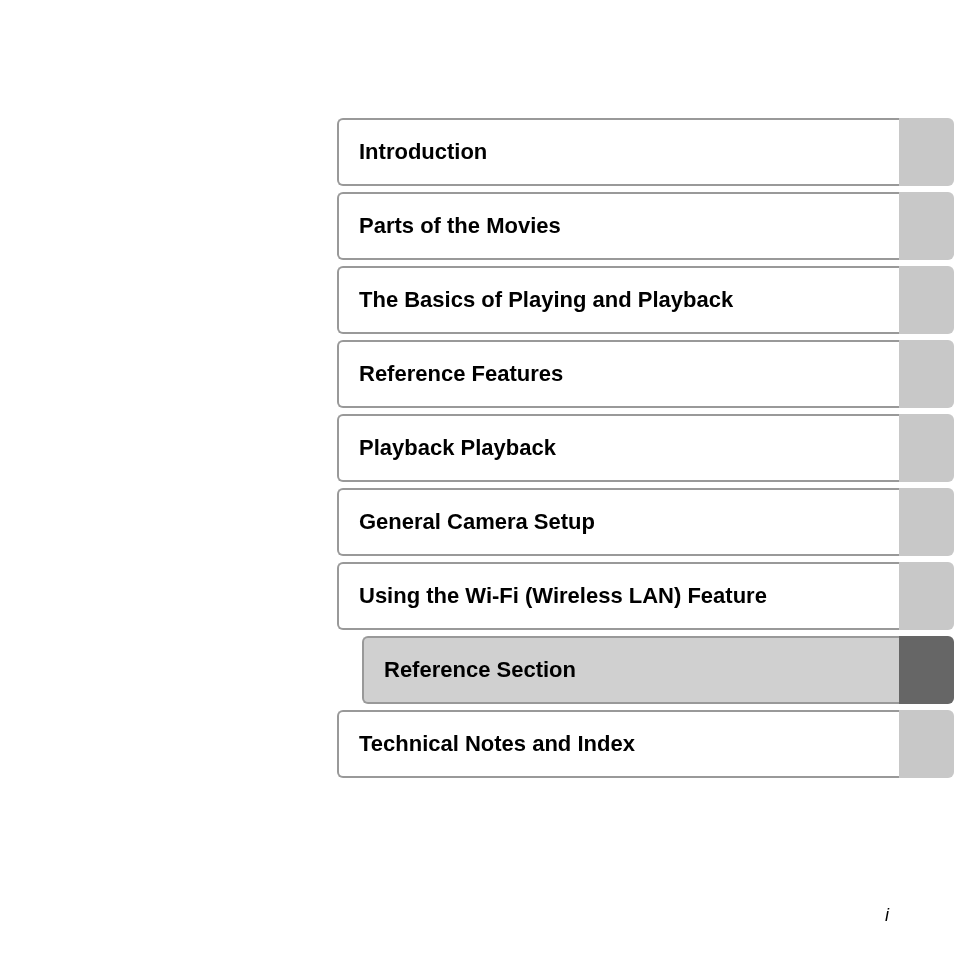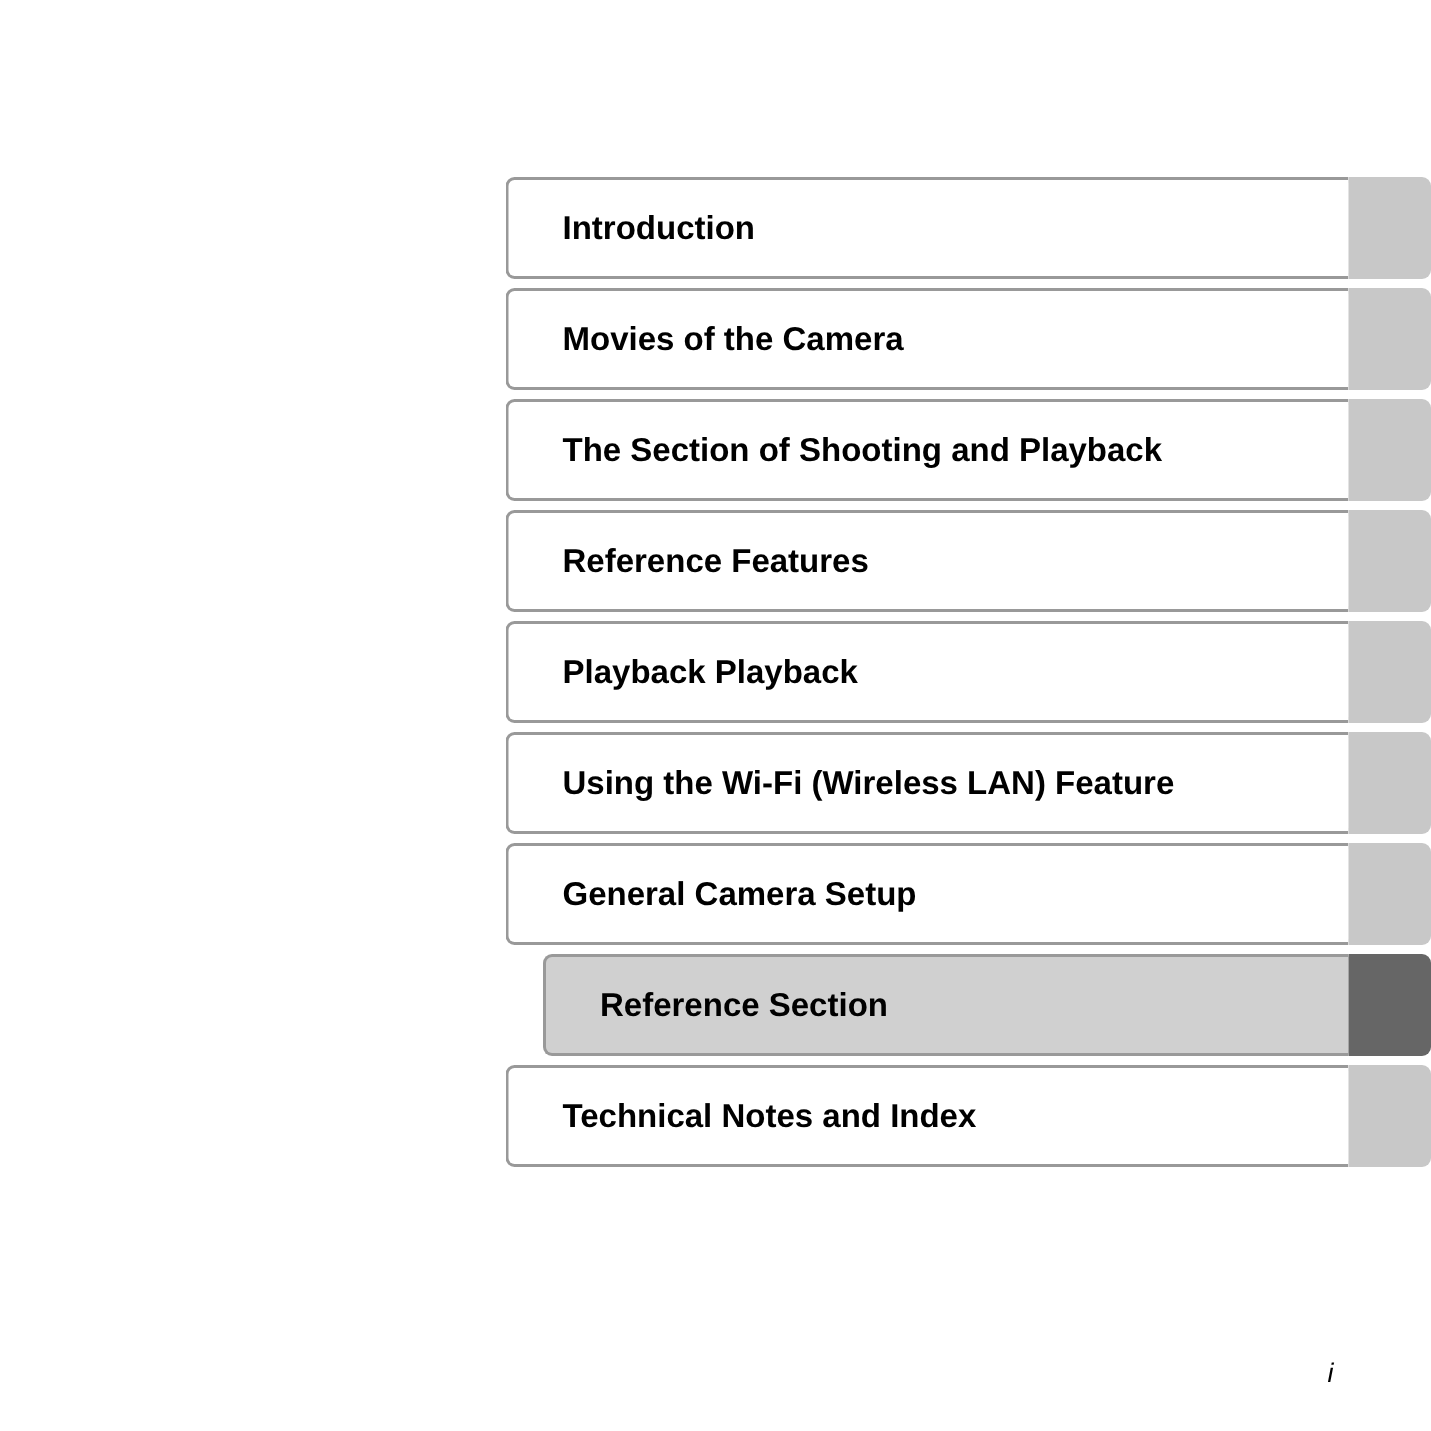--- a/index.html
+++ b/index.html
@@ -41,21 +41,21 @@
       height: 68px;
     }
 
     .toc-item-main {
       flex: 1;
       border: 2px solid #999999;
       border-right: none;
       border-radius: 6px 0 0 6px;
       display: flex;
       align-items: center;
-      padding-left: 36px;
+      padding-left: 20px;
       background: #ffffff;
     }
 
     .toc-item-main.active {
       background: #d0d0d0;
       margin-left: 25px;
     }
 
     .toc-item-label {
       font-size: 22px;
@@ -89,51 +89,51 @@
 <div class="page-container">
   <div class="toc-list" id="toc-list">
   <div class="toc-item">
         <div class="toc-item-main">
           <span class="toc-item-label">Introduction</span>
         </div>
         <div class="toc-item-tab"></div>
       </div>
       <div class="toc-item">
         <div class="toc-item-main">
-          <span class="toc-item-label">Movies of the Camera</span>
+          <span class="toc-item-label">Parts of the Movies</span>
         </div>
         <div class="toc-item-tab"></div>
       </div>
       <div class="toc-item">
         <div class="toc-item-main">
-          <span class="toc-item-label">The Section of Shooting and Playback</span>
+          <span class="toc-item-label">The Basics of Playing and Playback</span>
         </div>
         <div class="toc-item-tab"></div>
       </div>
       <div class="toc-item">
         <div class="toc-item-main">
           <span class="toc-item-label">Reference Features</span>
         </div>
         <div class="toc-item-tab"></div>
       </div>
       <div class="toc-item">
         <div class="toc-item-main">
           <span class="toc-item-label">Playback Playback</span>
         </div>
         <div class="toc-item-tab"></div>
       </div>
       <div class="toc-item">
         <div class="toc-item-main">
-          <span class="toc-item-label">Using the Wi-Fi (Wireless LAN) Feature</span>
+          <span class="toc-item-label">General Camera Setup</span>
         </div>
         <div class="toc-item-tab"></div>
       </div>
       <div class="toc-item">
         <div class="toc-item-main">
-          <span class="toc-item-label">General Camera Setup</span>
+          <span class="toc-item-label">Using the Wi-Fi (Wireless LAN) Feature</span>
         </div>
         <div class="toc-item-tab"></div>
       </div>
       <div class="toc-item">
         <div class="toc-item-main active">
           <span class="toc-item-label">Reference Section</span>
         </div>
         <div class="toc-item-tab active"></div>
       </div>
       <div class="toc-item">

